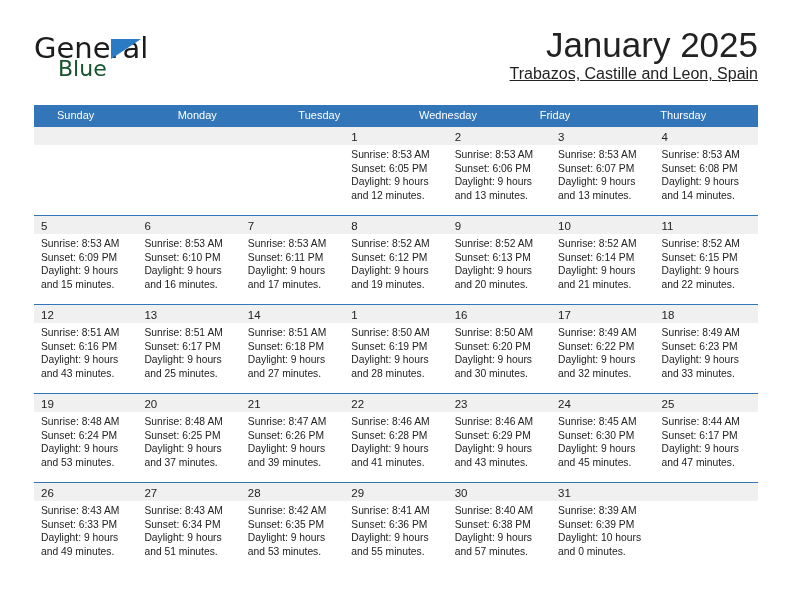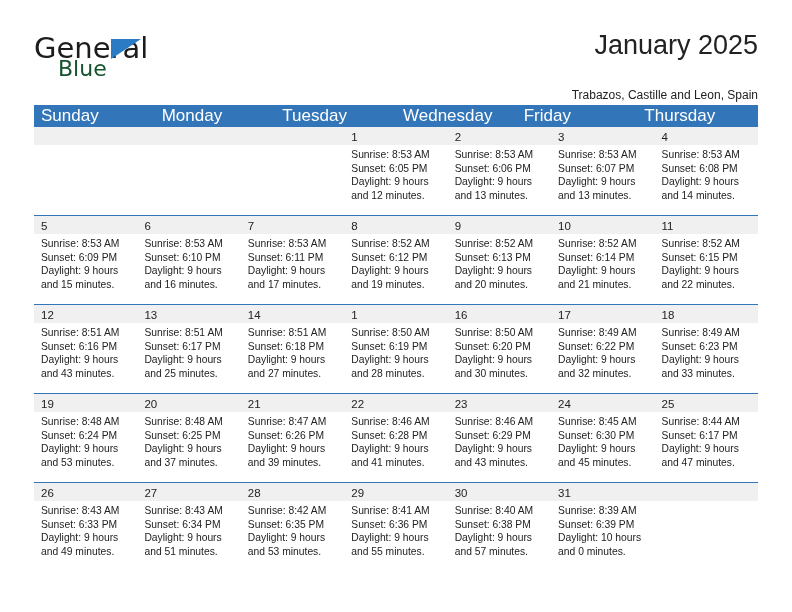--- a/index.html
+++ b/index.html
@@ -62,51 +62,52 @@
     border-left: 30px solid #2a7ac4;
     border-bottom: 20px solid transparent;
   }
   .title-wrap {
     position: absolute;
     right: 0;
     top: 0;
     text-align: right;
   }
   .cal-title {
-    font-size: 27px;
+    font-size: 35px;
     color: #222222;
     line-height: 34px;
     white-space: nowrap;
   }
   .cal-subtitle {
-    font-size: 12px;
+    font-size: 16px;
     color: #222222;
     line-height: 22px;
-    margin-top: 22px;
+    margin-top: 1px;
     white-space: nowrap;
+    text-decoration: underline;
   }
 
   
   .calendar {
     position: absolute;
     left: 34px;
     top: 105px;
     width: 724px;
   }
   .weekdays {
     display: flex;
     background: #3275b8;
     height: 21px;
   }
   .weekday {
     flex: 1 1 0;
     color: #ffffff;
-    font-size: 17px;
+    font-size: 11px;
     line-height: 21px;
-    padding-left: 7px;
+    padding-left: 23px;
     box-sizing: border-box;
     white-space: nowrap;
   }
   .week {
     display: flex;
     border-top: 1.5px solid #3275b8;
     height: 89px;
     box-sizing: border-box;
   }
   .week:first-of-type {

